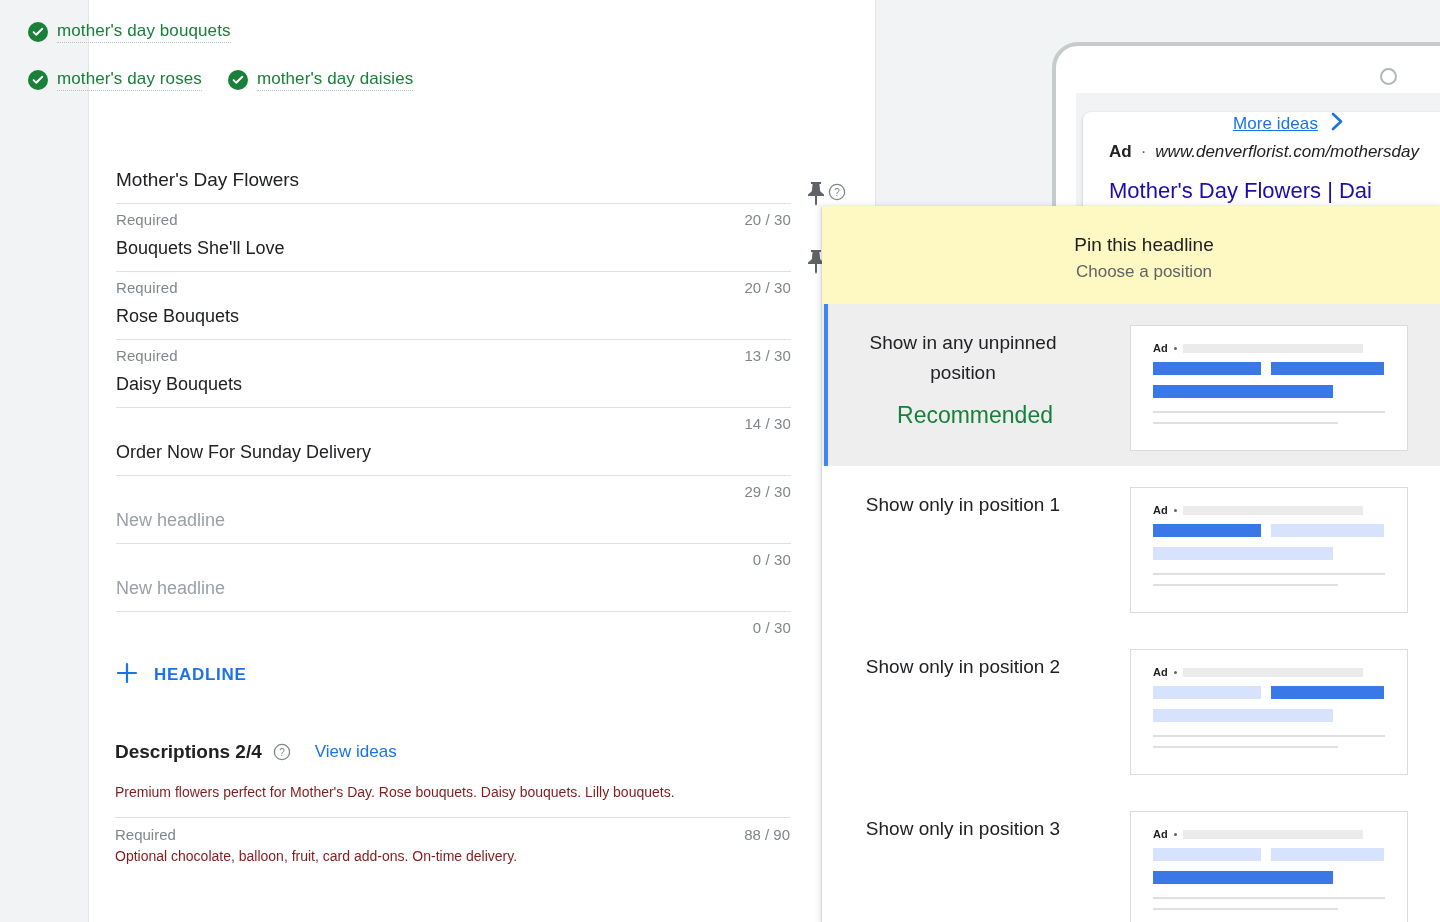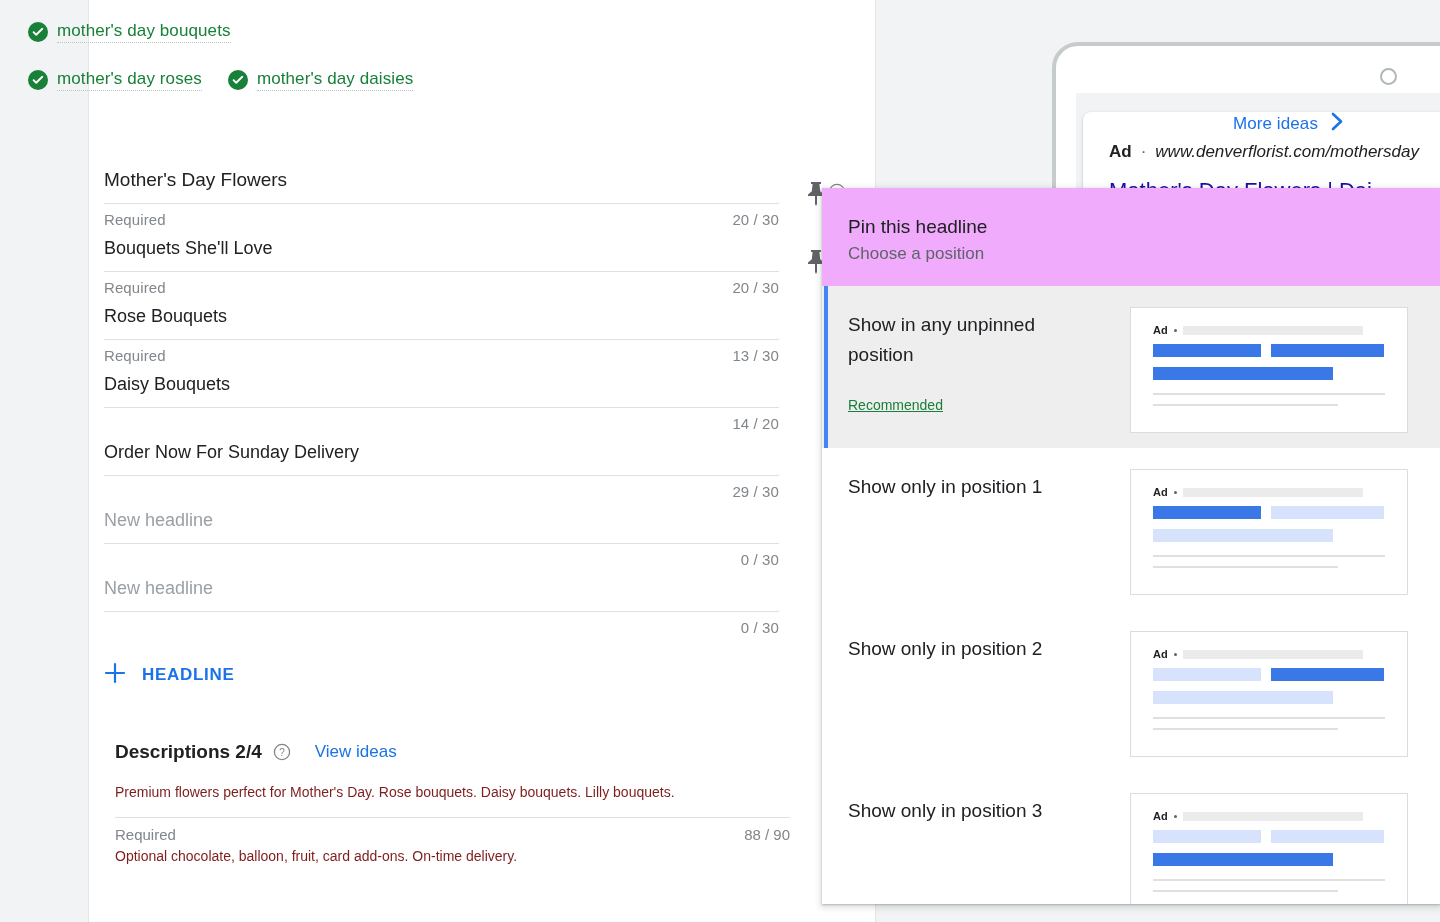--- a/index.html
+++ b/index.html
@@ -43,25 +43,25 @@
   .idea-label {
     font-size: 17px; color: #188038; letter-spacing: 0.1px;
     border-bottom: 1px dotted #b4c9b9; padding-bottom: 1px; line-height: 20px;
   }
 
   
   .more-ideas {
     position: absolute; right: 96px; top: 112px;
     display: flex; align-items: center; cursor: pointer;
   }
-  .more-ideas-label { font-size: 17px; color: #1a73e8; letter-spacing: .1px; }
+  .more-ideas-label { font-size: 17px; color: #1a73e8; letter-spacing: .1px; text-decoration: underline; }
   .chev { margin-left: 13px; display: block; }
 
   
-  .headline-block { position: absolute; left: 104px; top: 160px; width: 675px; }
+  .headline-block { position: absolute; left: 116px; top: 160px; width: 675px; }
   .hl-title {
     font-size: 19px; color: #202124; line-height: 40px; padding-bottom: 3px;
   }
   .hl-row {
     position: relative; border-top: 1px solid #e0e0e0;
     height: 68px; padding-top: 7px; cursor: text;
   }
   .hl-row.first { border-top: 1px solid #e0e0e0; }
   .hl-meta {
     display: flex; justify-content: space-between; align-items: baseline;
@@ -133,24 +133,25 @@
   .ad-line1 { display: flex; align-items: baseline; white-space: nowrap; }
   .ad-badge { font-size: 17px; font-weight: bold; color: #202124; }
   .ad-dot { margin: 0 9px; color: #5f6368; font-size: 17px; }
   .ad-url { font-size: 17px; color: #202124; font-style: italic; }
   .ad-headline {
     margin-top: 16px; font-size: 22px; color: #1a0dab; white-space: nowrap;
   }
 
   
   .pin-panel {
-    position: absolute; left: 822px; top: 188px; width: 618px; height: 716px;
-    background: #f0abfc;
+    position: absolute; left: 822px; top: 206px; width: 618px; height: 716px;
+    background: #fef9c3;
     box-shadow: 0 2px 6px 2px rgba(60,64,67,.15), 0 1px 2px rgba(60,64,67,.3);
     overflow: hidden;
+    text-align: center;
   }
   .pin-panel-head { padding: 26px 0 20px 26px; }
   .pin-panel-title { font-size: 19px; color: #202124; line-height: 26px; }
   .pin-panel-sub {
     font-size: 17px; color: #5f6368; line-height: 24px; margin-top: 2px;
   }
   .pin-option {
     position: relative; display: flex; align-items: flex-start;
     min-height: 162px; cursor: pointer; background: #ffffff;
   }
@@ -158,21 +159,21 @@
   .pin-option.selected::before {
     content: ""; position: absolute; left: 2px; top: 0;
     width: 4px; height: 100%; background: #4285f4;
   }
   .pin-option-label {
     width: 280px; padding: 24px 0 0 26px;
   }
   .pin-option-title {
     font-size: 19px; color: #202124; line-height: 30px; max-width: 230px;
   }
-  .pin-rec { font-size: 14px; color: #188038; line-height: 30px; margin-top: 20px; text-decoration: underline; }
+  .pin-rec { font-size: 23px; color: #188038; line-height: 30px; margin-top: 12px; }
 
   
   .pv {
     margin: 21px 0 0 28px; width: 278px; height: 126px;
     background: #ffffff; border: 1px solid #dadce0;
   }
   .pv-inner { padding: 16px 22px 0 22px; }
   .pv-top { display: flex; align-items: center; }
   .pv-ad { font-size: 11px; font-weight: bold; color: #202124; }
   .pv-dot {
@@ -279,21 +280,21 @@
       <div class="hl-meta">
         <span class="hl-req">Required</span>
         <span class="hl-count">13 / 30</span>
       </div>
       <div class="hl-value">Daisy Bouquets</div>
     </div>
 
     <div class="hl-row">
       <div class="hl-meta">
         <span class="hl-req"></span>
-        <span class="hl-count">14 / 20</span>
+        <span class="hl-count">14 / 30</span>
       </div>
       <div class="hl-value">Order Now For Sunday Delivery</div>
     </div>
 
     <div class="hl-row">
       <div class="hl-meta">
         <span class="hl-req"></span>
         <span class="hl-count">29 / 30</span>
       </div>
       <div class="hl-value placeholder">New headline</div>

